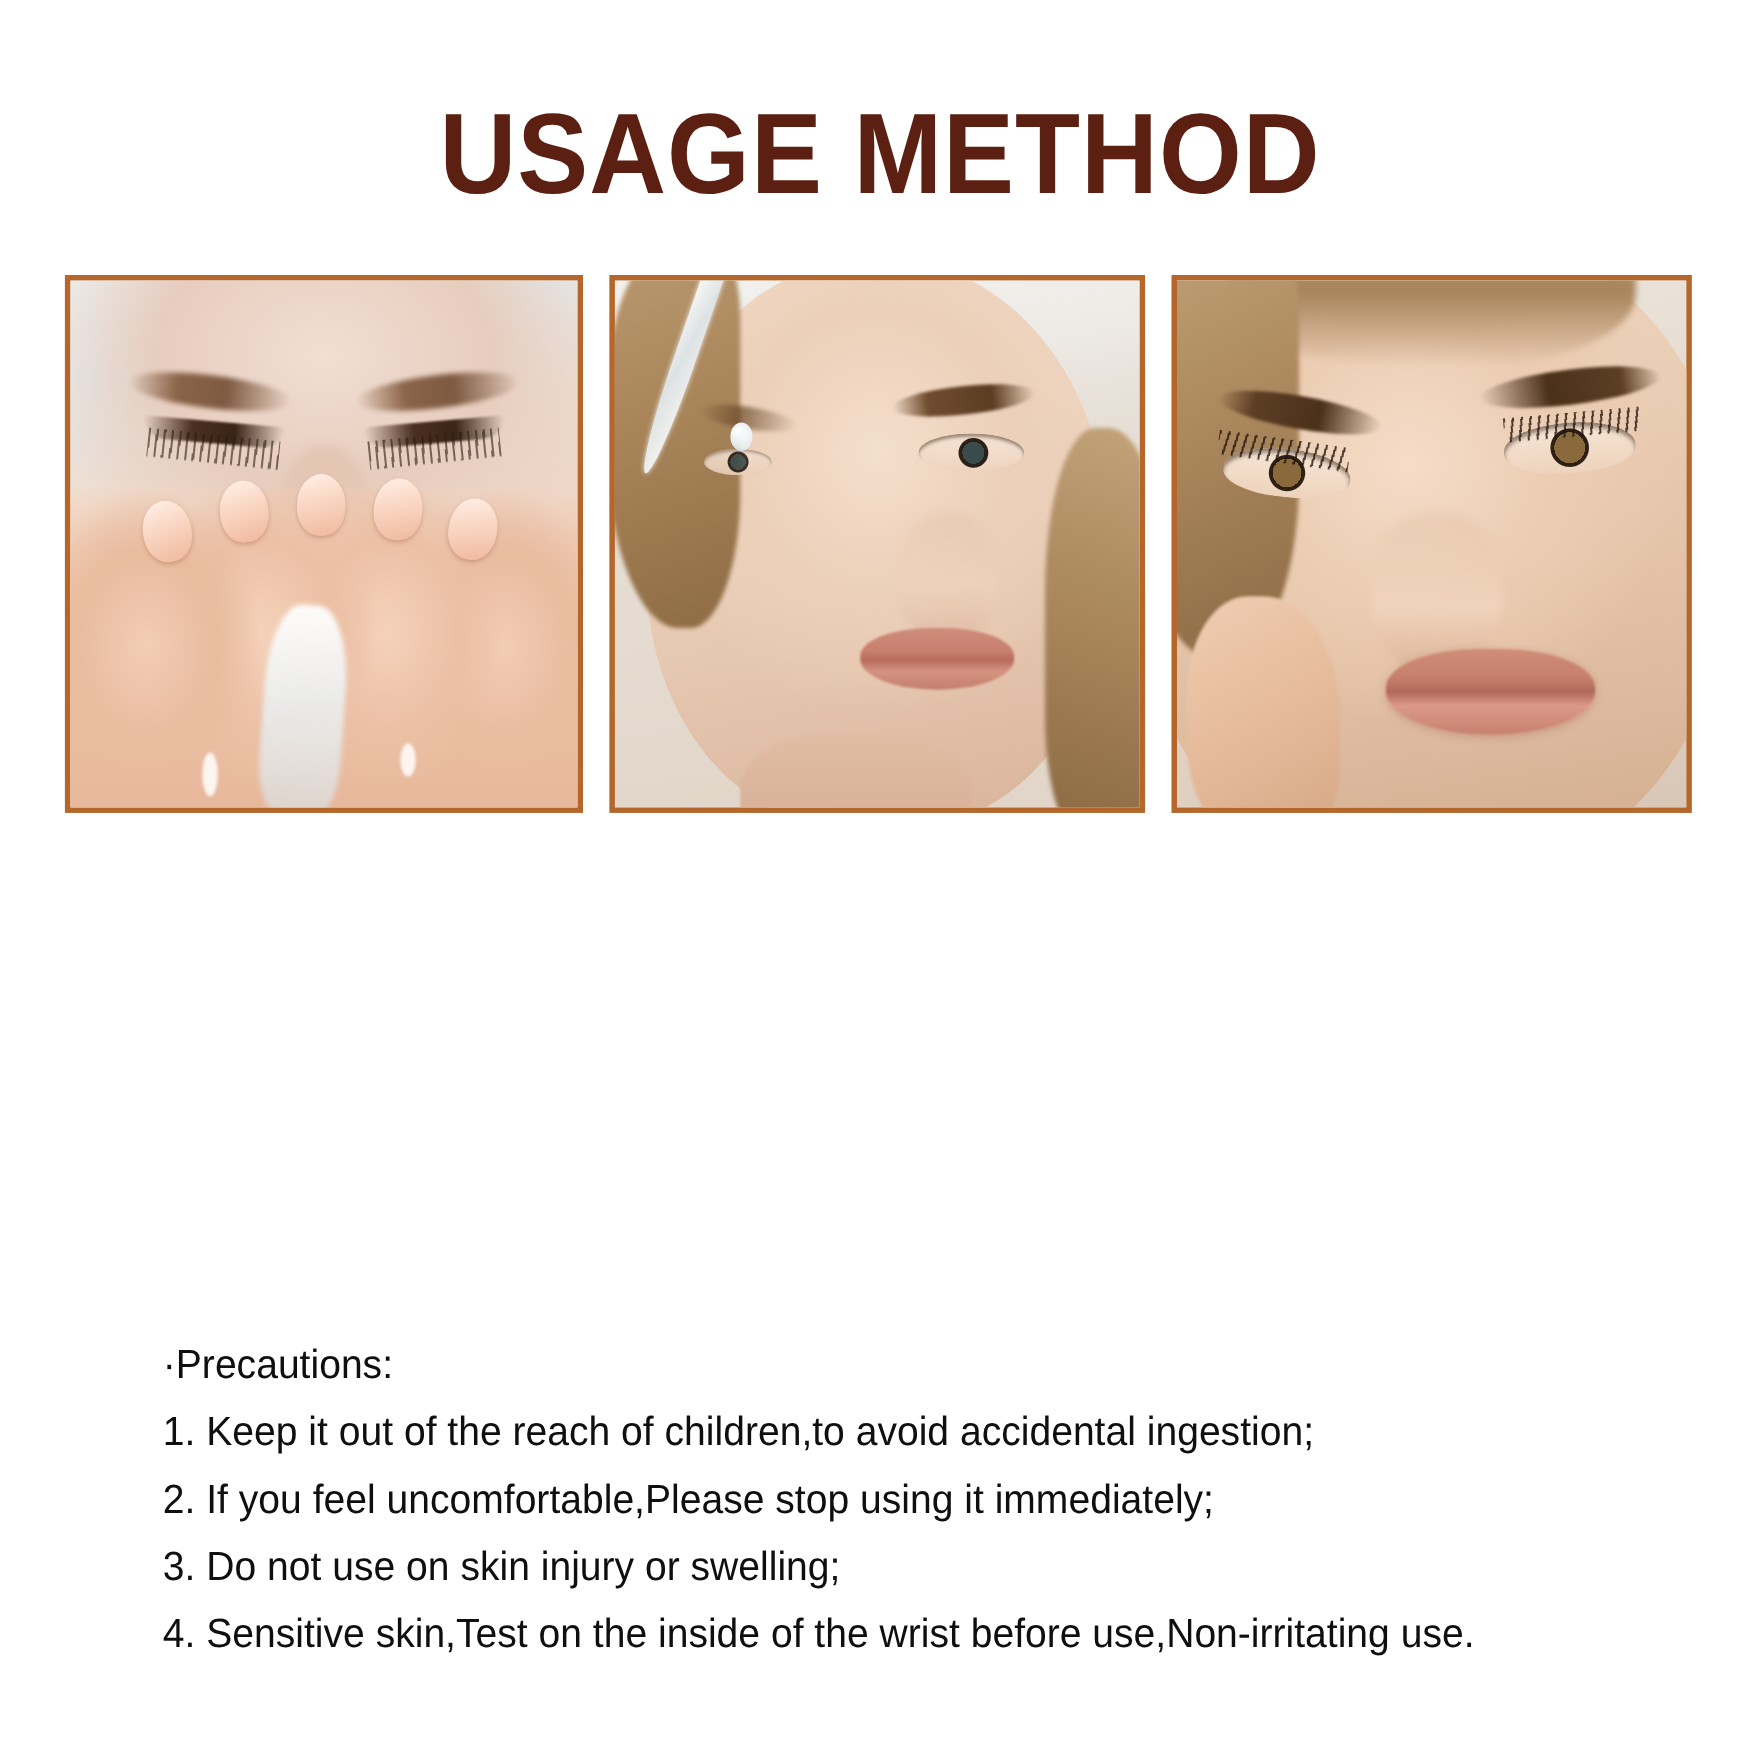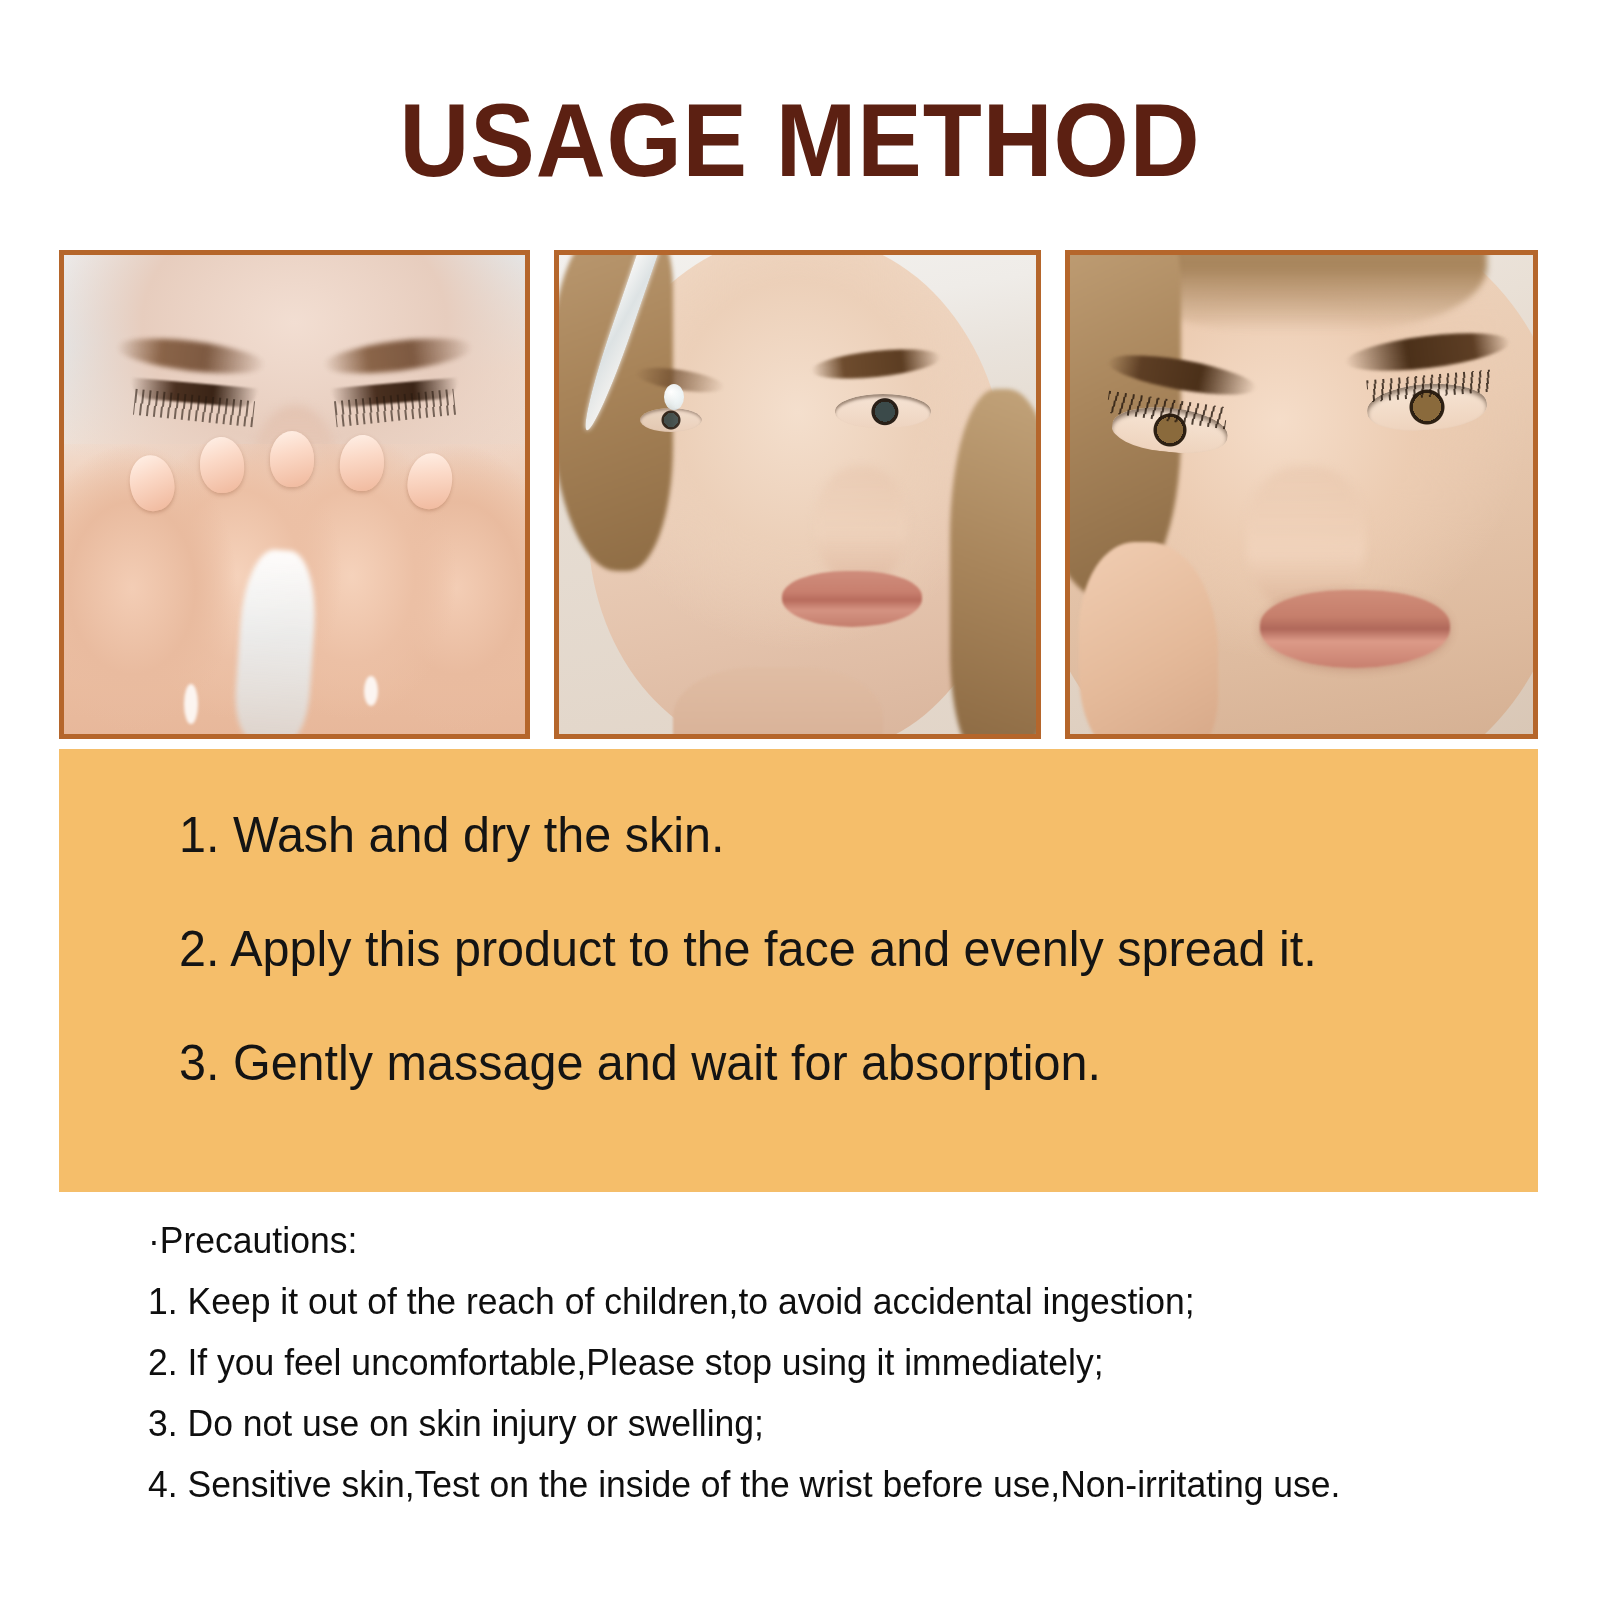--- a/index.html
+++ b/index.html
@@ -491,25 +491,20 @@
         <div class="p3-lash-l"></div>
         <div class="p3-lash-r"></div>
         <div class="p3-nose"></div>
         <div class="p3-lips"></div>
         <div class="p3-hand"></div>
       </div>
     </div>
 
   </div>
 
-  <div class="steps-block">
-    <div class="step-line">1. Wash and dry the skin.</div>
-    <div class="step-line">2. Apply this product to the face and evenly spread it.</div>
-    <div class="step-line">3. Gently massage and wait for absorption.</div>
-  </div>
 
   <div class="precautions">
     <div class="prec-heading">·Precautions:</div>
     <div class="prec-item">1. Keep it out of the reach of children,to avoid accidental ingestion;</div>
     <div class="prec-item">2. If you feel uncomfortable,Please stop using it immediately;</div>
     <div class="prec-item">3. Do not use on skin injury or swelling;</div>
     <div class="prec-item">4. Sensitive skin,Test on the inside of the wrist before use,Non-irritating use.</div>
   </div>
 
 </div>

